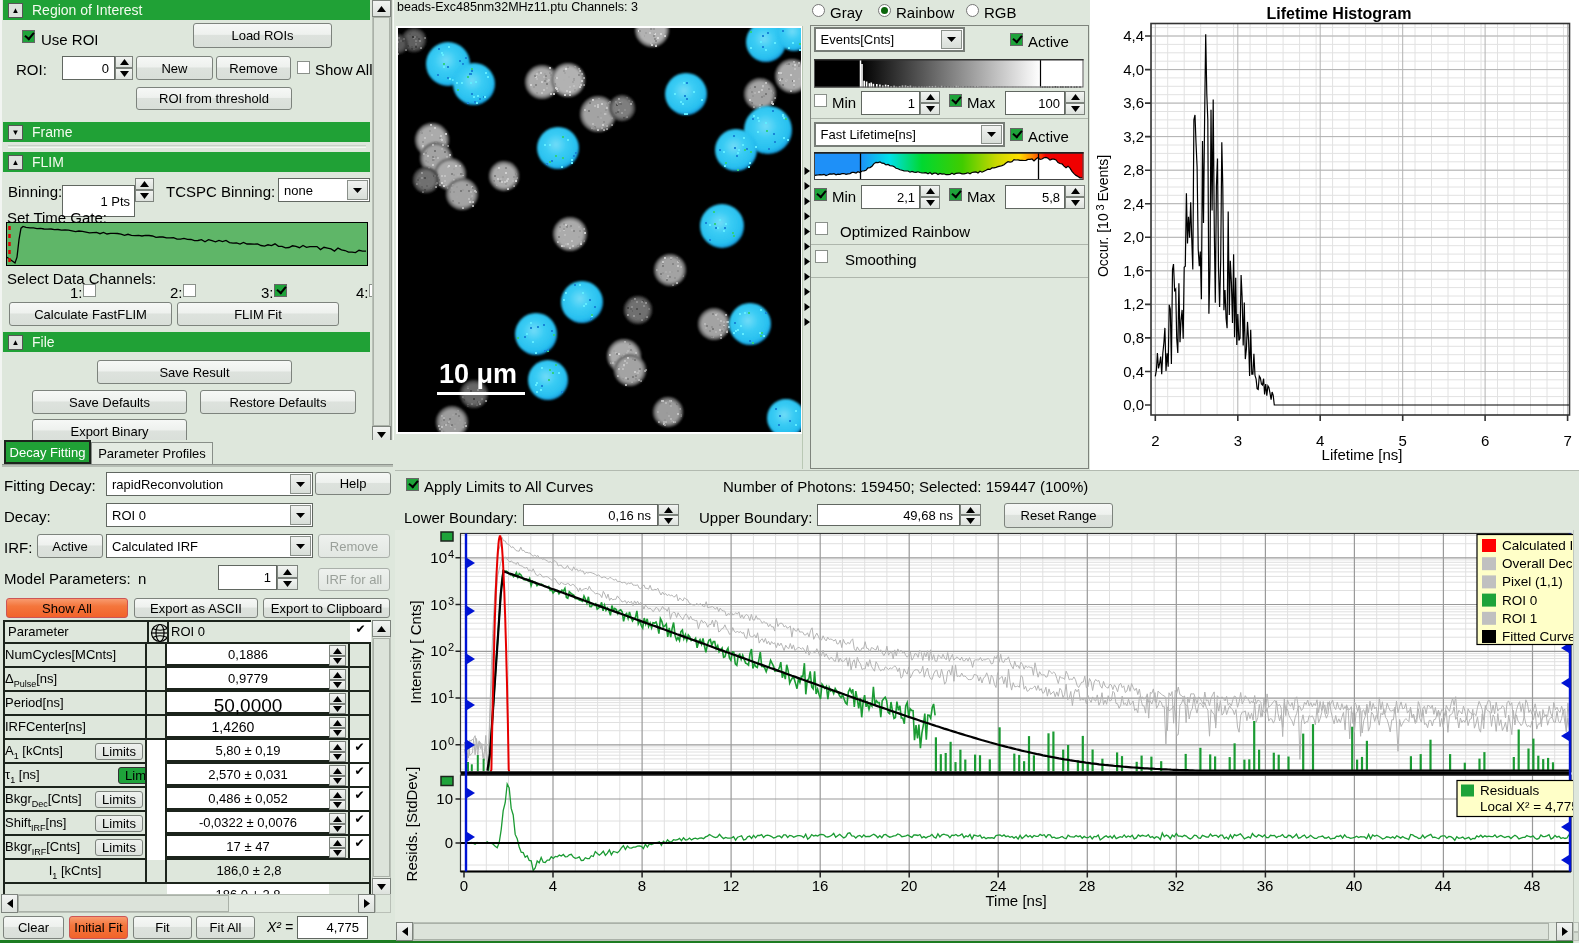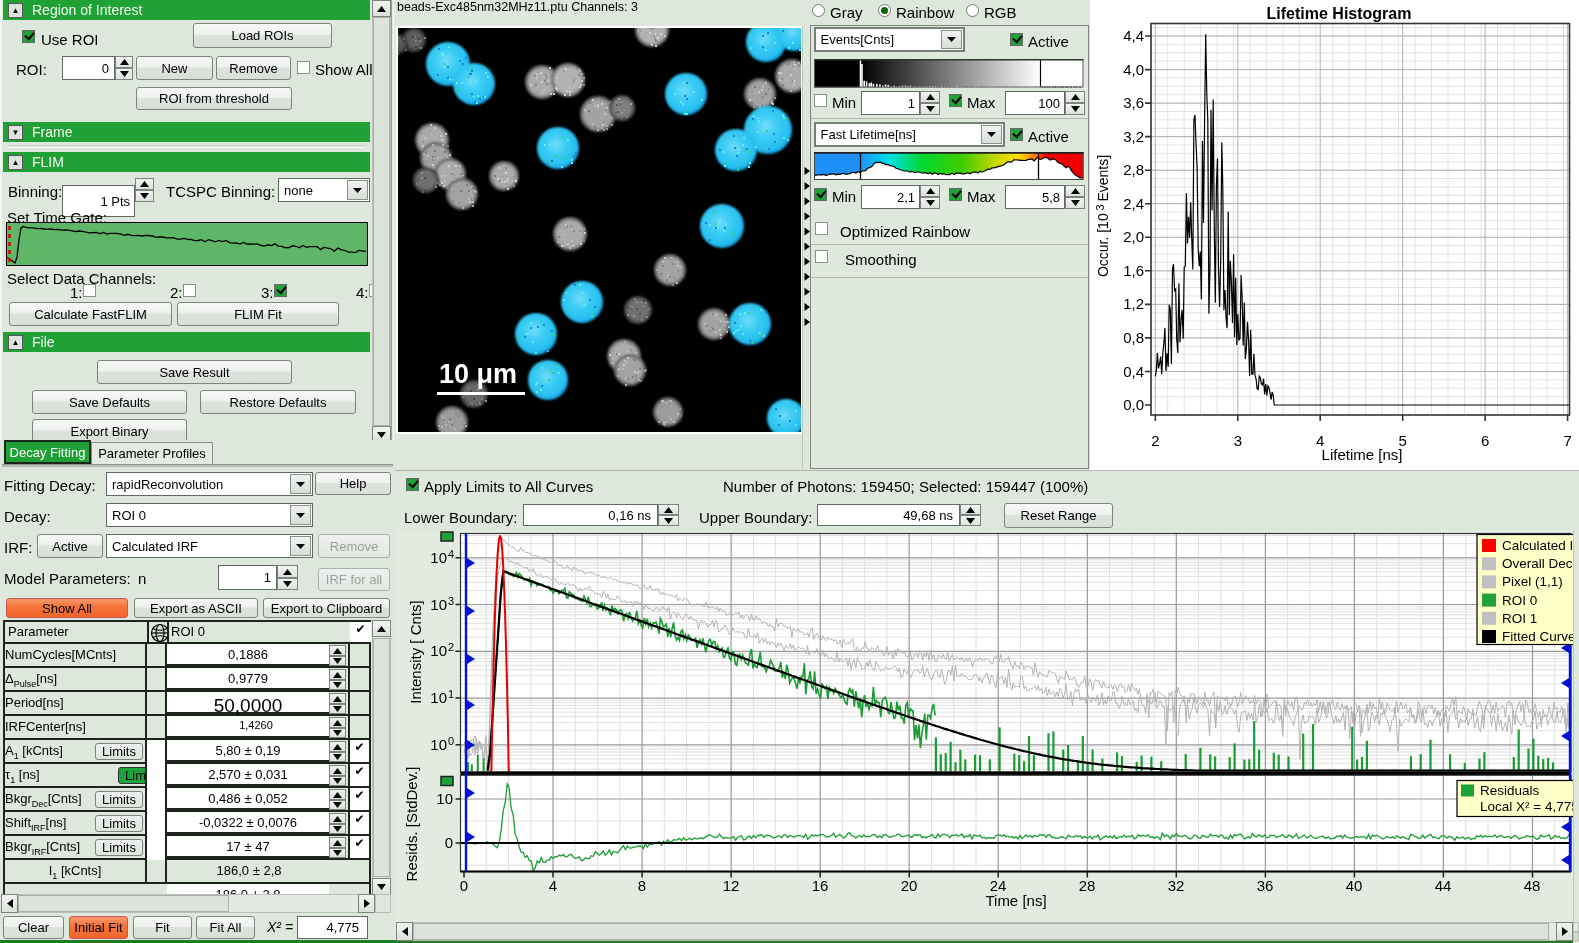--- a/index.html
+++ b/index.html
@@ -215,21 +215,21 @@
     <div class="sarr" style="left:326px;top:84px;width:17px;height:10px;">
       <svg width="9" height="6">
         <polygon points="0,0 9,0 4.5,6" fill="#000"></polygon>
       </svg>
     </div>
     <div class="abs" style="left:345px;top:72px;width:21px;height:22px;border-left:2px solid #1c241c;text-align:center;font-size:12px;"></div>
     <div class="abs" style="left:0;top:96px;width:368px;height:24px;border:2px solid #1c241c;border-top:none;background:#dee7dc;"></div>
     <div class="abs" style="left:2px;top:99px;width:140px;height:20px;font-size:13px;white-space:nowrap;">IRFCenter[ns]</div>
     <div class="abs" style="left:142px;top:96px;width:22px;height:24px;border-left:2px solid #1c241c;border-right:2px solid #1c241c;"></div>
     <div class="abs" style="left:164px;top:96px;width:162px;height:22px;background:#fff;border-bottom:2px solid #1c241c;"></div>
-    <div class="abs" style="left:174px;top:99px;width:158px;text-align:center;font-size:11px;">1,4260</div>
+    <div class="abs" style="left:151px;top:99px;width:158px;text-align:center;font-size:14px;">1,4260</div>
     <div class="sarr" style="left:326px;top:97px;width:17px;height:11px;">
       <svg width="9" height="6">
         <polygon points="4.5,0 9,6 0,6" fill="#000"></polygon>
       </svg>
     </div>
     <div class="sarr" style="left:326px;top:108px;width:17px;height:10px;">
       <svg width="9" height="6">
         <polygon points="0,0 9,0 4.5,6" fill="#000"></polygon>
       </svg>
     </div>

